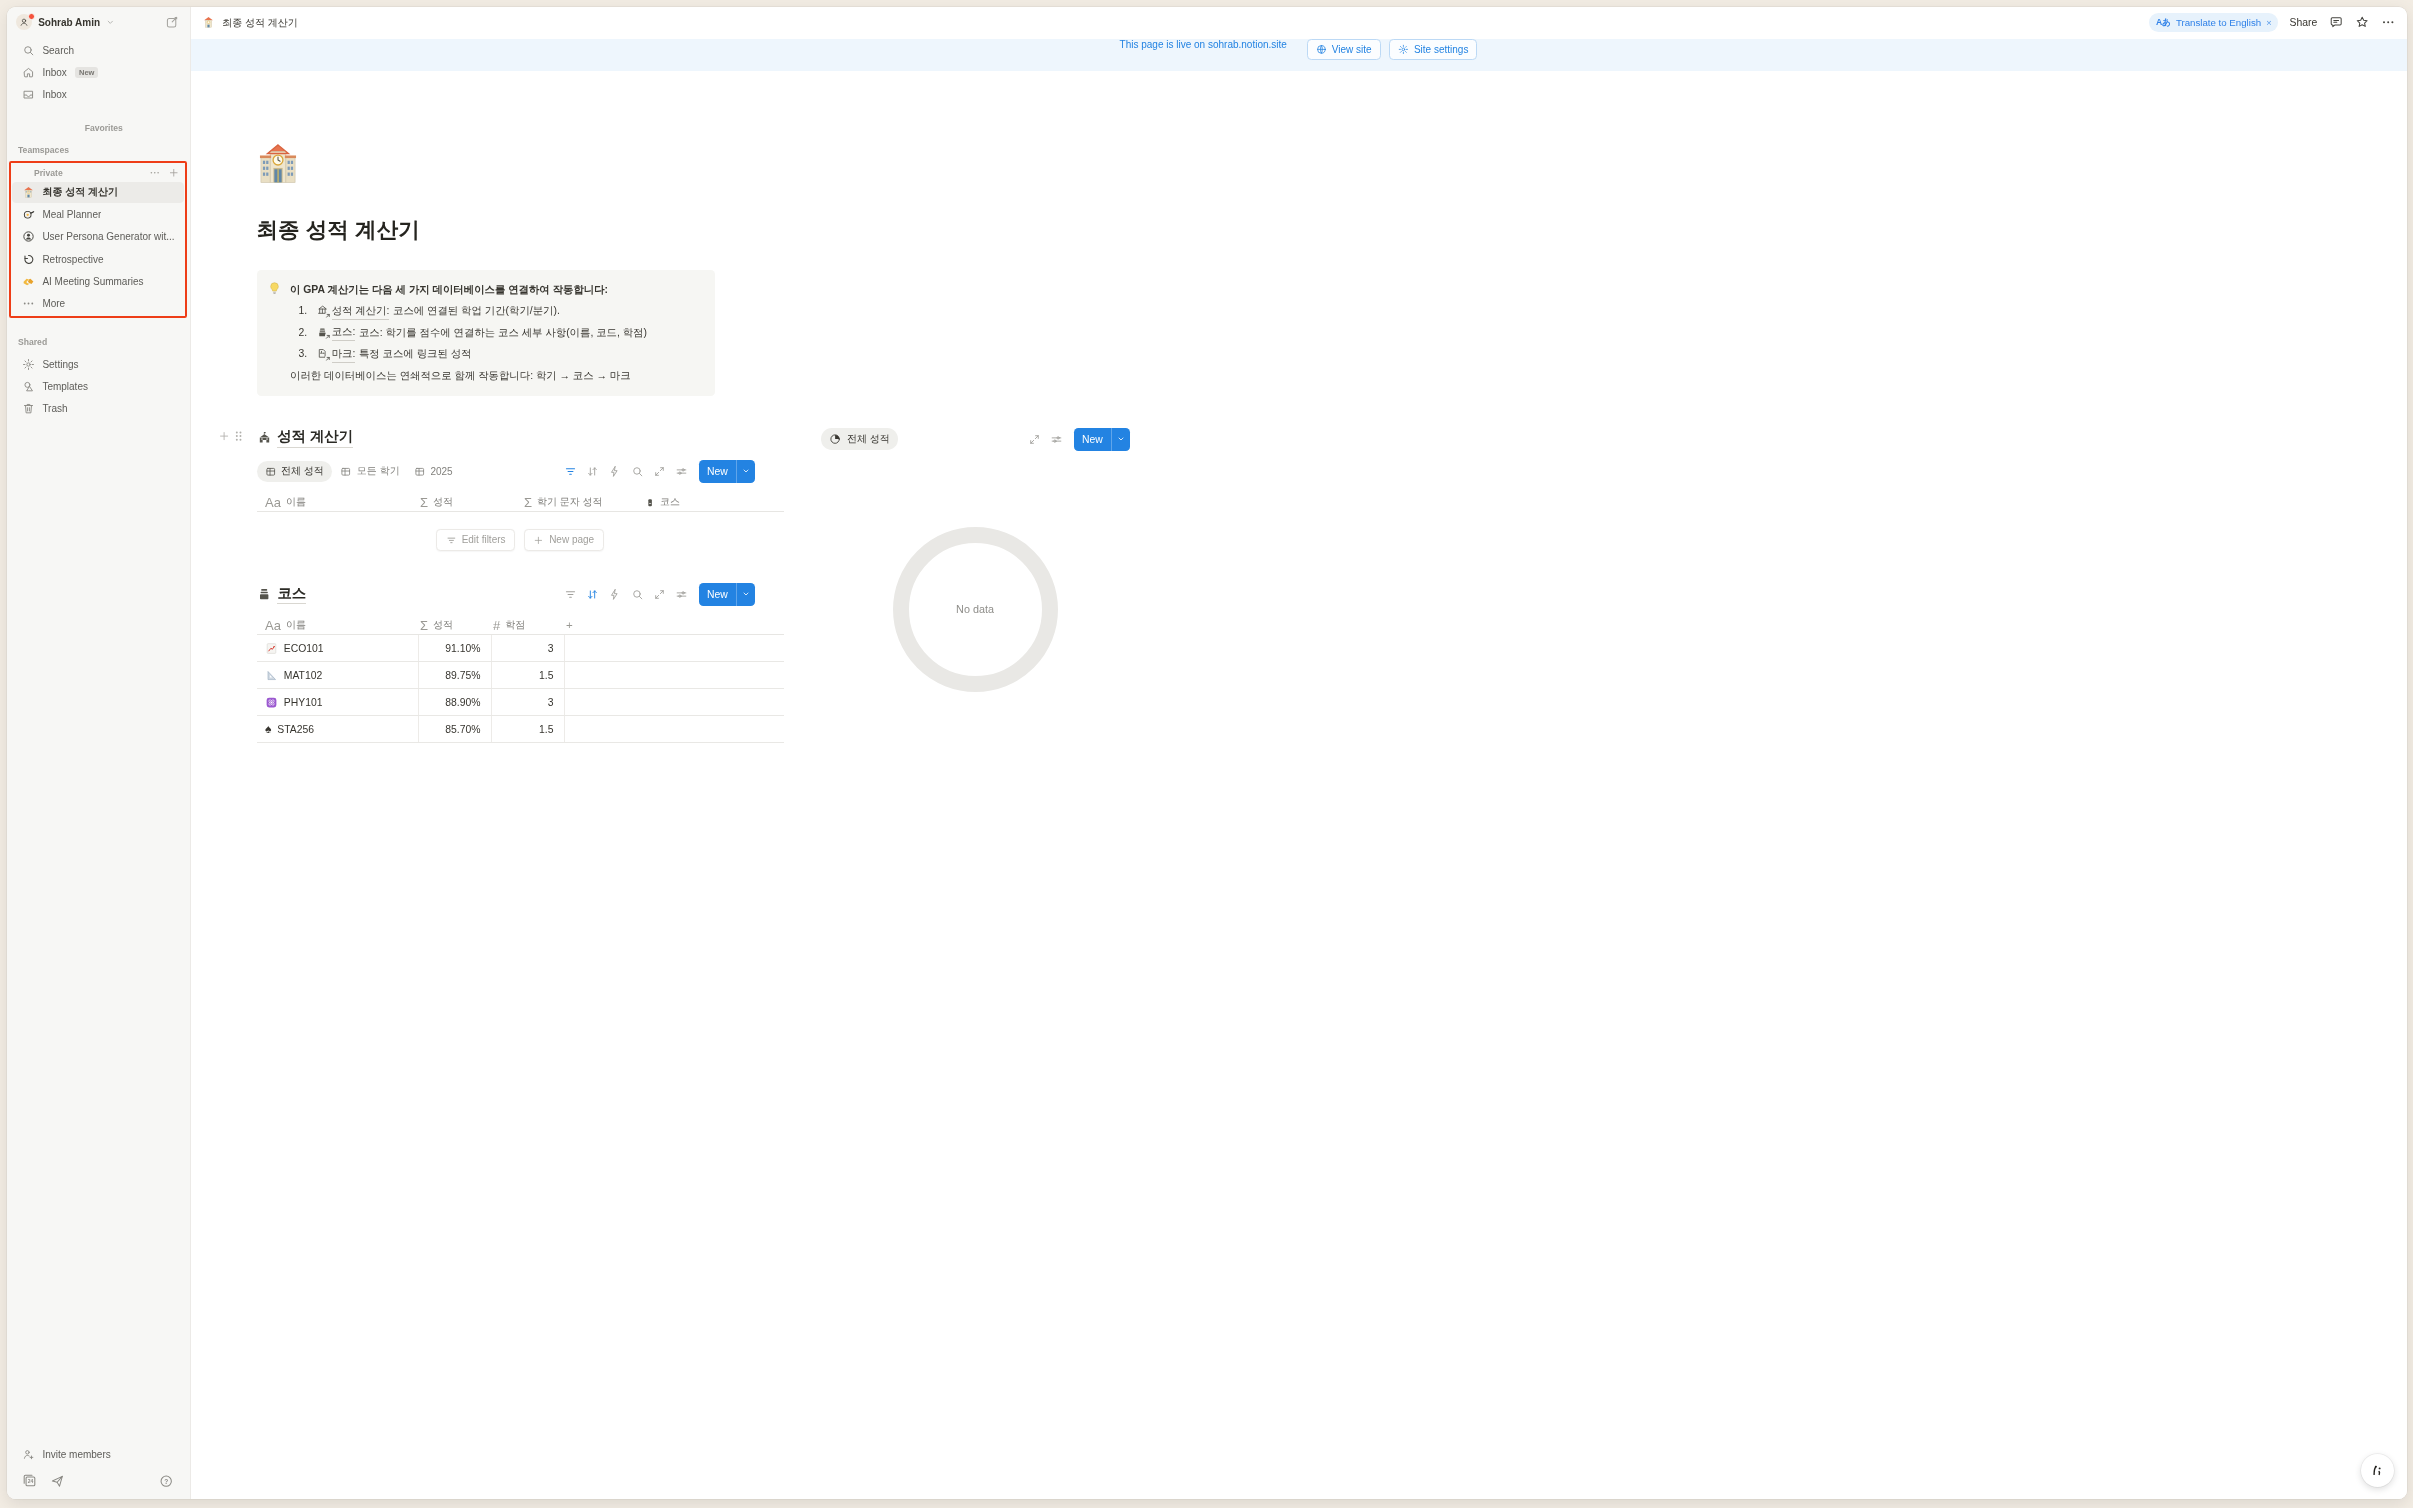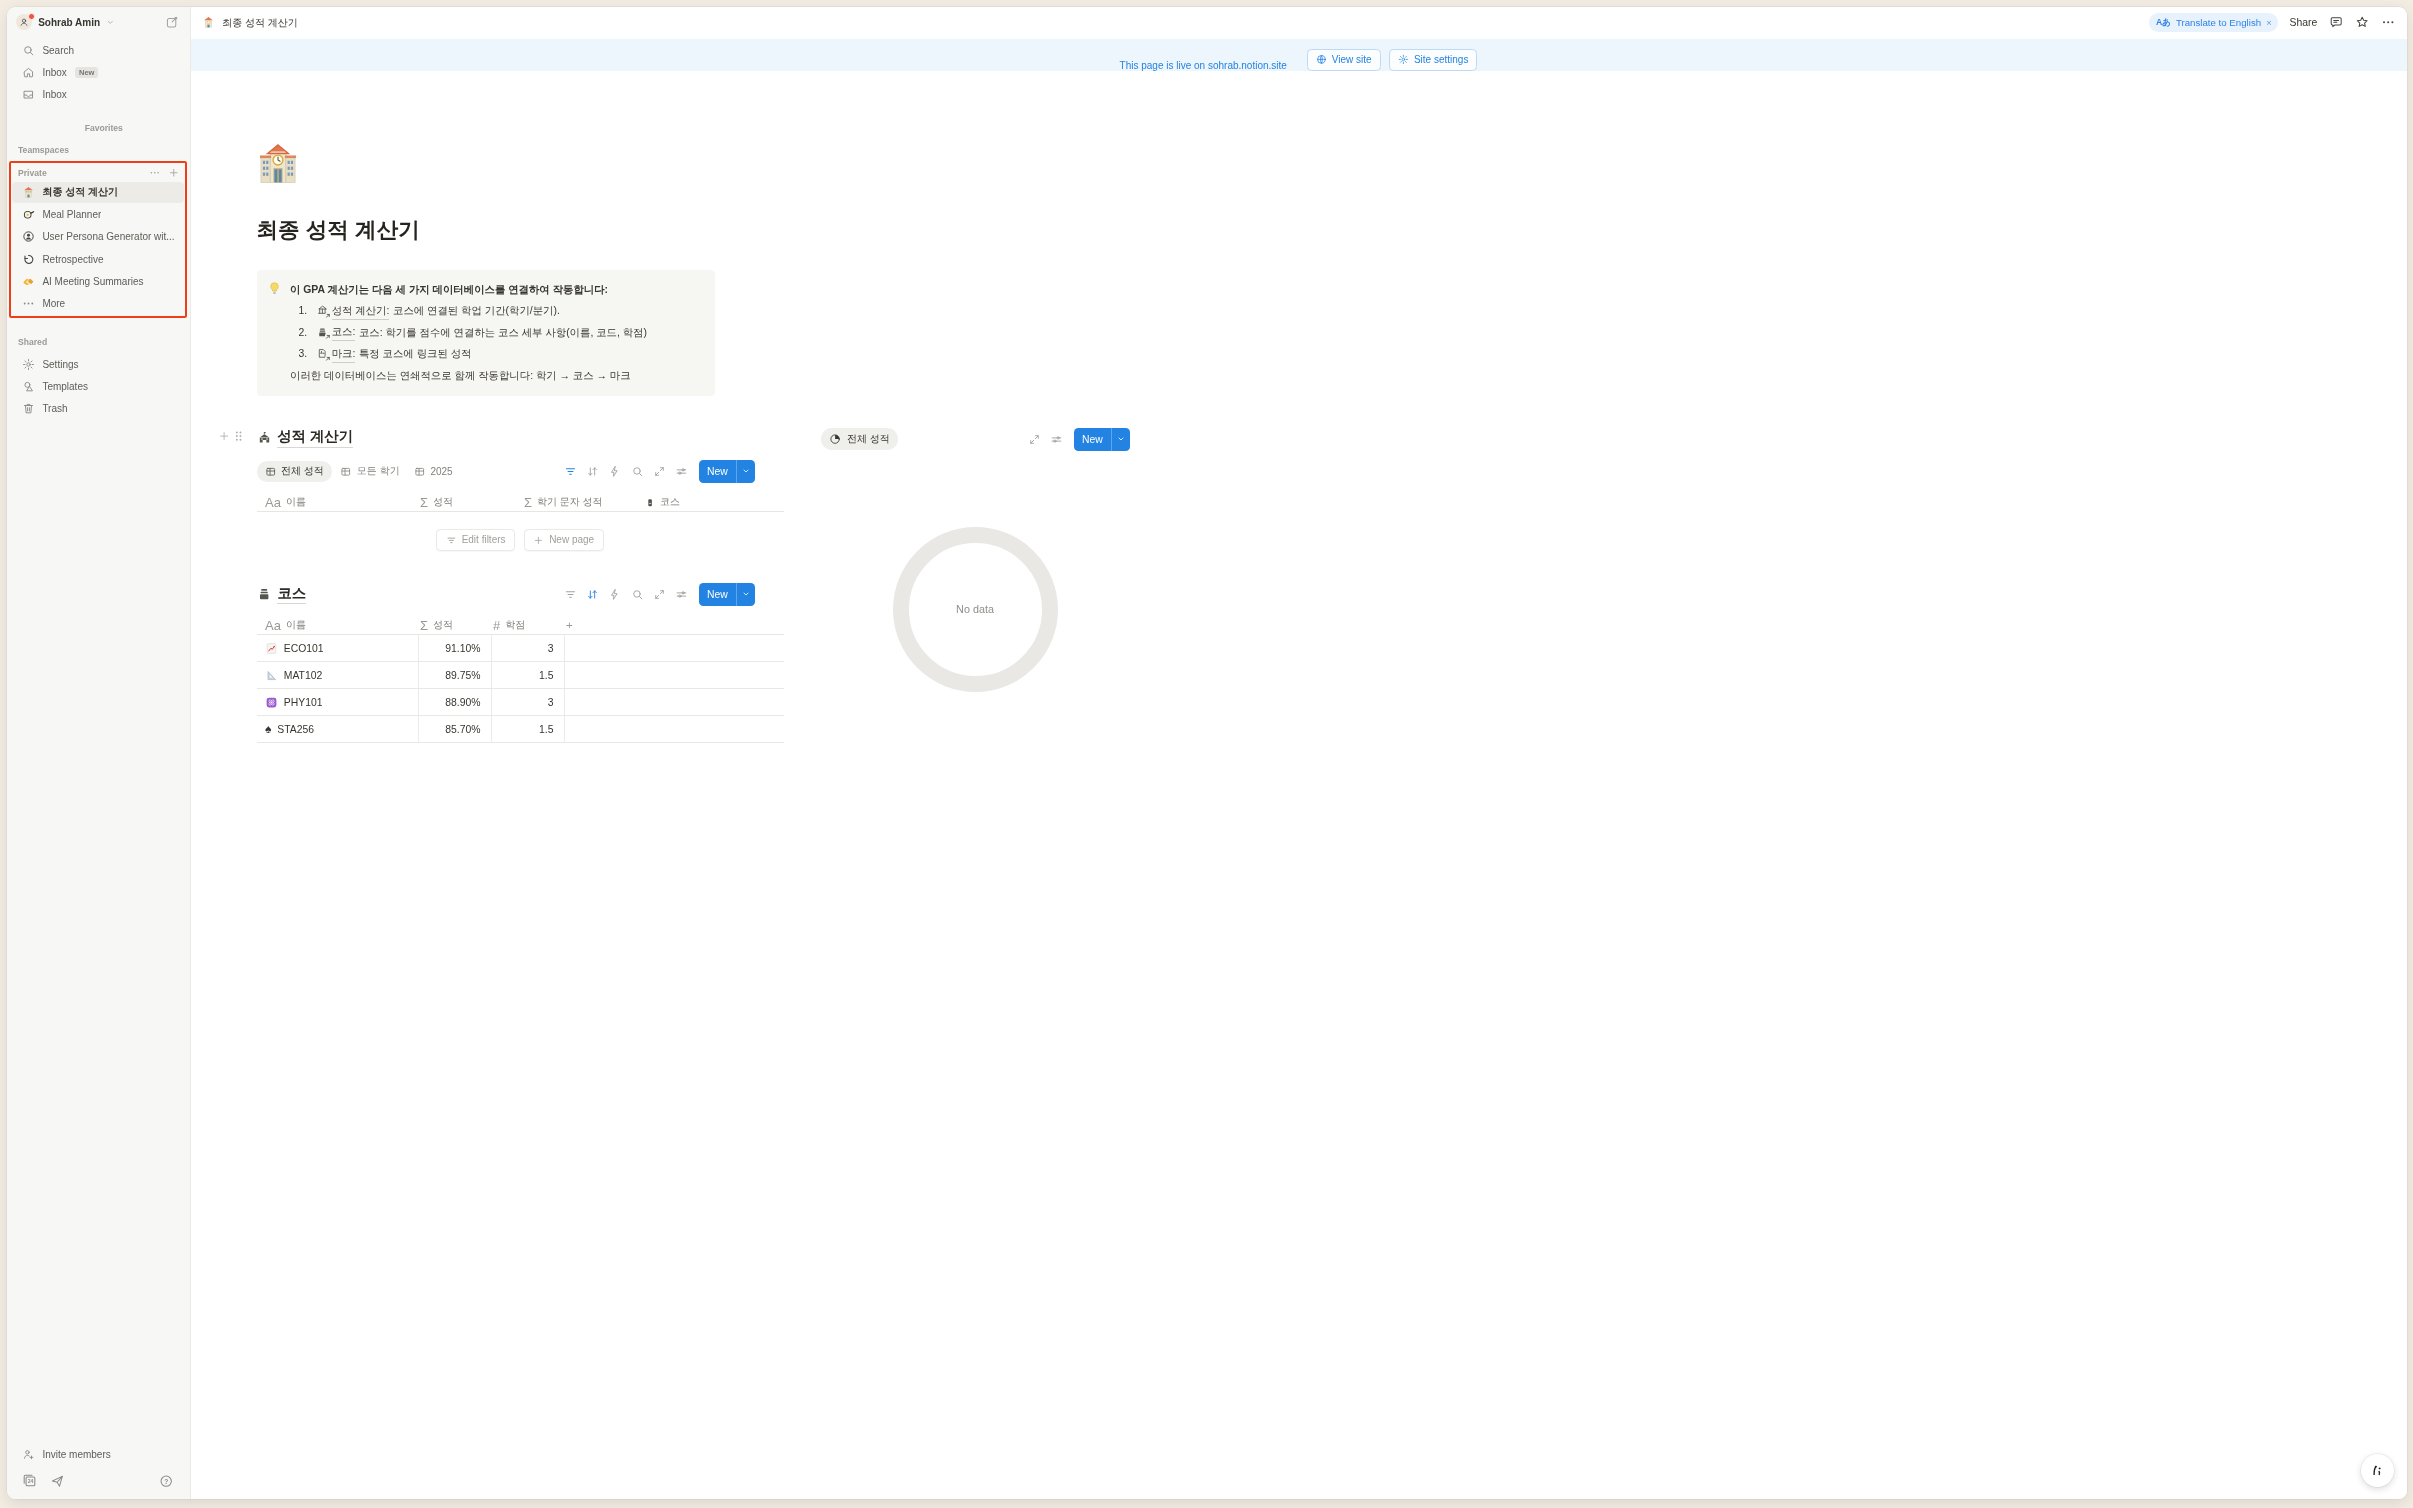--- a/index.html
+++ b/index.html
@@ -22,38 +22,38 @@
               color:#5d5c58; font-size:10px; font-weight:500; }
   .nav-item .ni { color:#8a8984; flex-shrink:0; }
   .nav-item.active { background:#ecebe8; color:#37352f; font-weight:700; }
   .nav-item .lbl { white-space:nowrap; overflow:hidden; text-overflow:ellipsis; }
   .badge { background:#e5e4e1; color:#787672; font-size:7.5px; font-weight:700; border-radius:2.9px; padding:1.4px 3.6px; margin-left:1.4px; }
   .sec-label { margin-left:11.5px; font-size:8.6px; font-weight:700; color:#9b9a96; }
   .m-fav { margin-top:17px;text-align:center; } .m-team { margin-top:12.2px; } .m-shared { margin-top:19.4px; }
   .private-wrap { margin-top:8.6px; position:relative; padding-bottom:2.9px; }
   .redbox { position:absolute; top:-2.9px; left:2.2px; right:2.2px; bottom:0; border:2.2px solid #ee3d17; border-radius:2.2px; pointer-events:none; z-index:6; }
   .priv-head { height:17px; display:flex; align-items:center; padding:0 10px 0 11.5px; }
-  .priv-head .sec-label { margin-left:0;text-align:center; }
+  .priv-head .sec-label { margin-left:16px;text-align:center; }
   .priv-tools { margin-left:auto; display:flex; gap:7.2px; color:#a19f9a; align-items:center; }
   .emoji16 { width:13px; height:13px; flex-shrink:0; }
   .spacer { flex:1; }
   .bottom-row { margin:4.3px 5.7px 7.2px; padding:0 10px 0 10px; height:21.5px; display:flex; align-items:center; gap:13px; color:#8a8984; }
   .bottom-row .help { margin-left:auto; }
 
   
   .main { flex:1; display:flex; flex-direction:column; min-width:0; background:#fff; }
   .topbar { height:32px; display:flex; align-items:center; padding:0 11.5px; gap:7.2px; flex-shrink:0; }
   .tb-title { font-size:10px; font-weight:500; color:#37352f; }
   .tb-right { margin-left:auto; display:flex; align-items:center; gap:11.5px; }
   .tr-pill { height:18.7px; display:flex; align-items:center; gap:5px; padding:0 6.5px; border-radius:9.3px; background:#e7f2fc; color:#2f81e8; font-size:9.7px; font-weight:500; }
   .tr-glyph { font-size:8.6px; font-weight:700; }
   .tr-x { color:#5a9bea; font-size:9.3px; }
   .share { font-size:10.4px; color:#37352f; }
   .tb-ic { color:#45443f; }
-  .banner { height:32px; background:#eef6fd; display:flex; align-items:flex-end; justify-content:center; flex-shrink:0; }
+  .banner { height:32px; background:#eef6fd; display:flex; align-items:flex-start; justify-content:center; flex-shrink:0; }
   .banner-msg { font-size:10px; font-weight:500; color:#2383e2; }
   .bn-btns { display:flex; gap:8.6px; margin-left:20px;border-radius:8px; }
   .bn-btn { height:21.5px; display:flex; align-items:center; gap:5px; padding:0 8px; border-radius:4.3px; border:0.7px solid #bcd9f5; background:#fbfdff; color:#2383e2; font-size:10px; font-weight:500; }
 
   .content { position:relative; flex:1; overflow:hidden; padding-left:66px; }
   .page-emoji { margin-top:72px; width:42px; height:42px; }
   h1.page-title { margin-top:30px; font-size:21.5px; font-weight:700; color:#25241f; letter-spacing:0.1px; }
   .callout { margin-top:26px; width:458px; background:#f6f6f3; border-radius:4.3px; padding:9.3px 11.5px 9.3px 9.3px; display:flex; gap:7.2px; }
   .bulb { width:17px; padding-top:2.2px; flex-shrink:0; }
   .co-body { font-size:10.4px; line-height:21.5px; color:#37352f; white-space:nowrap; }

